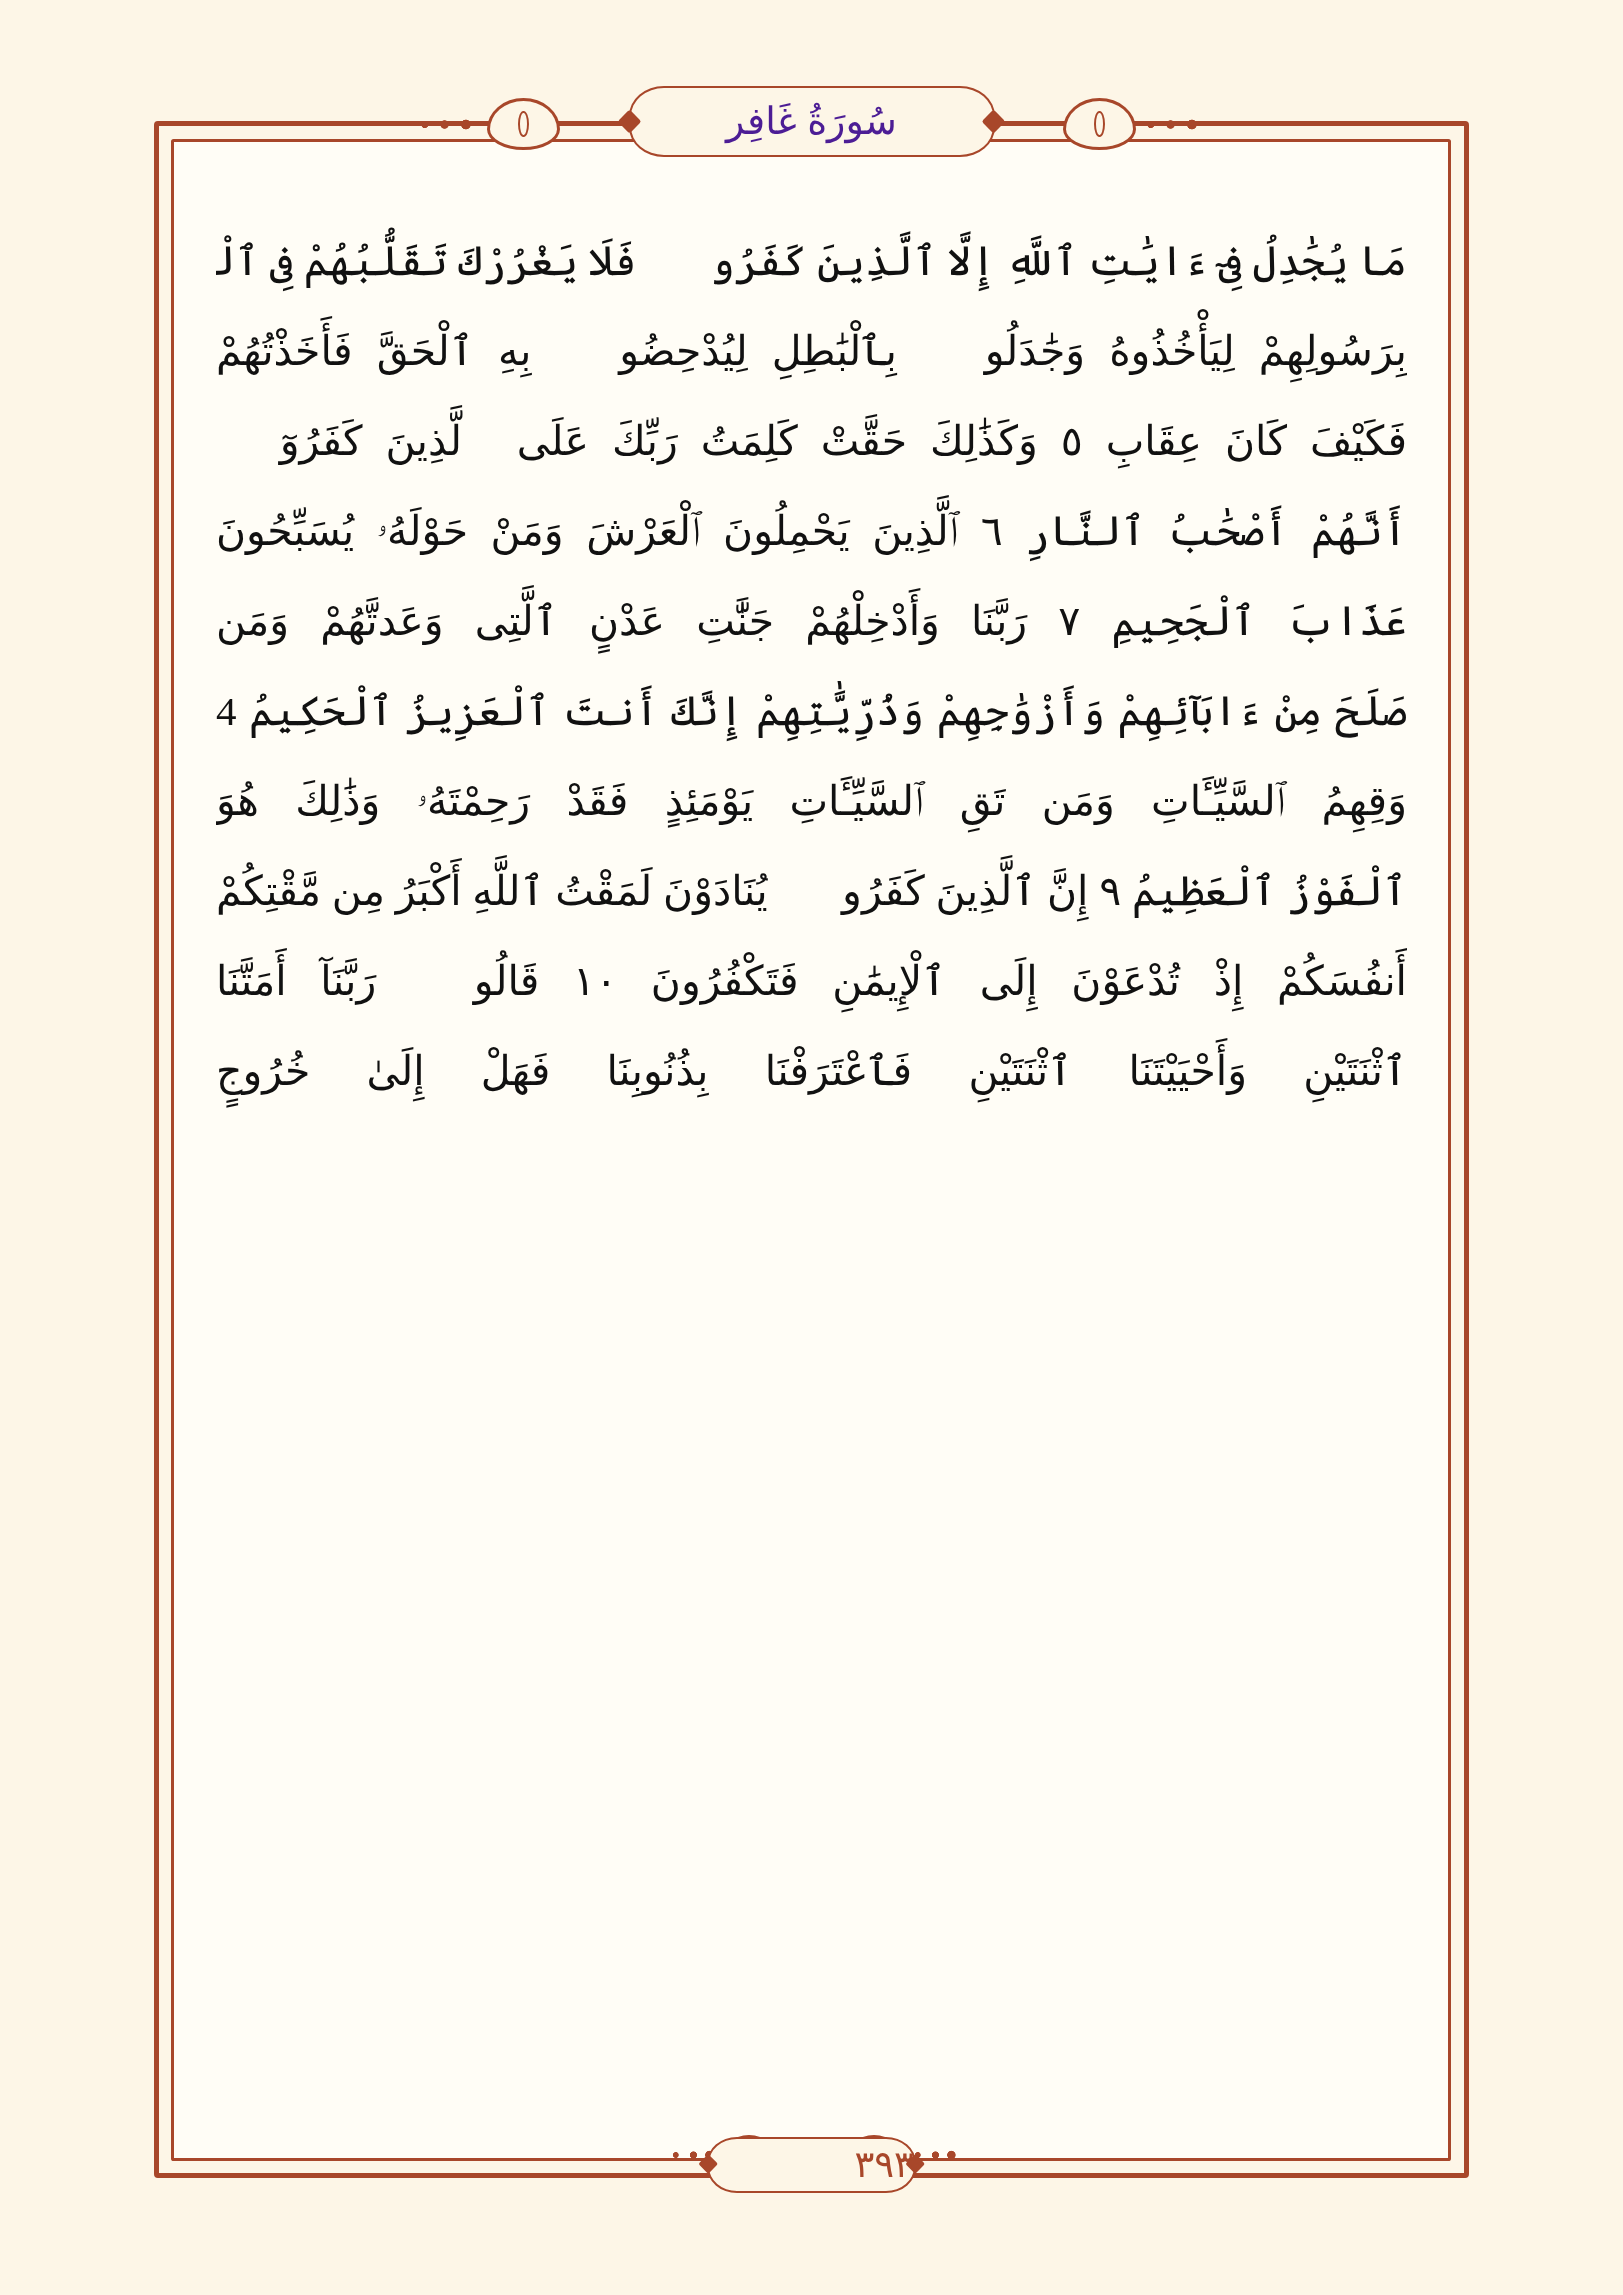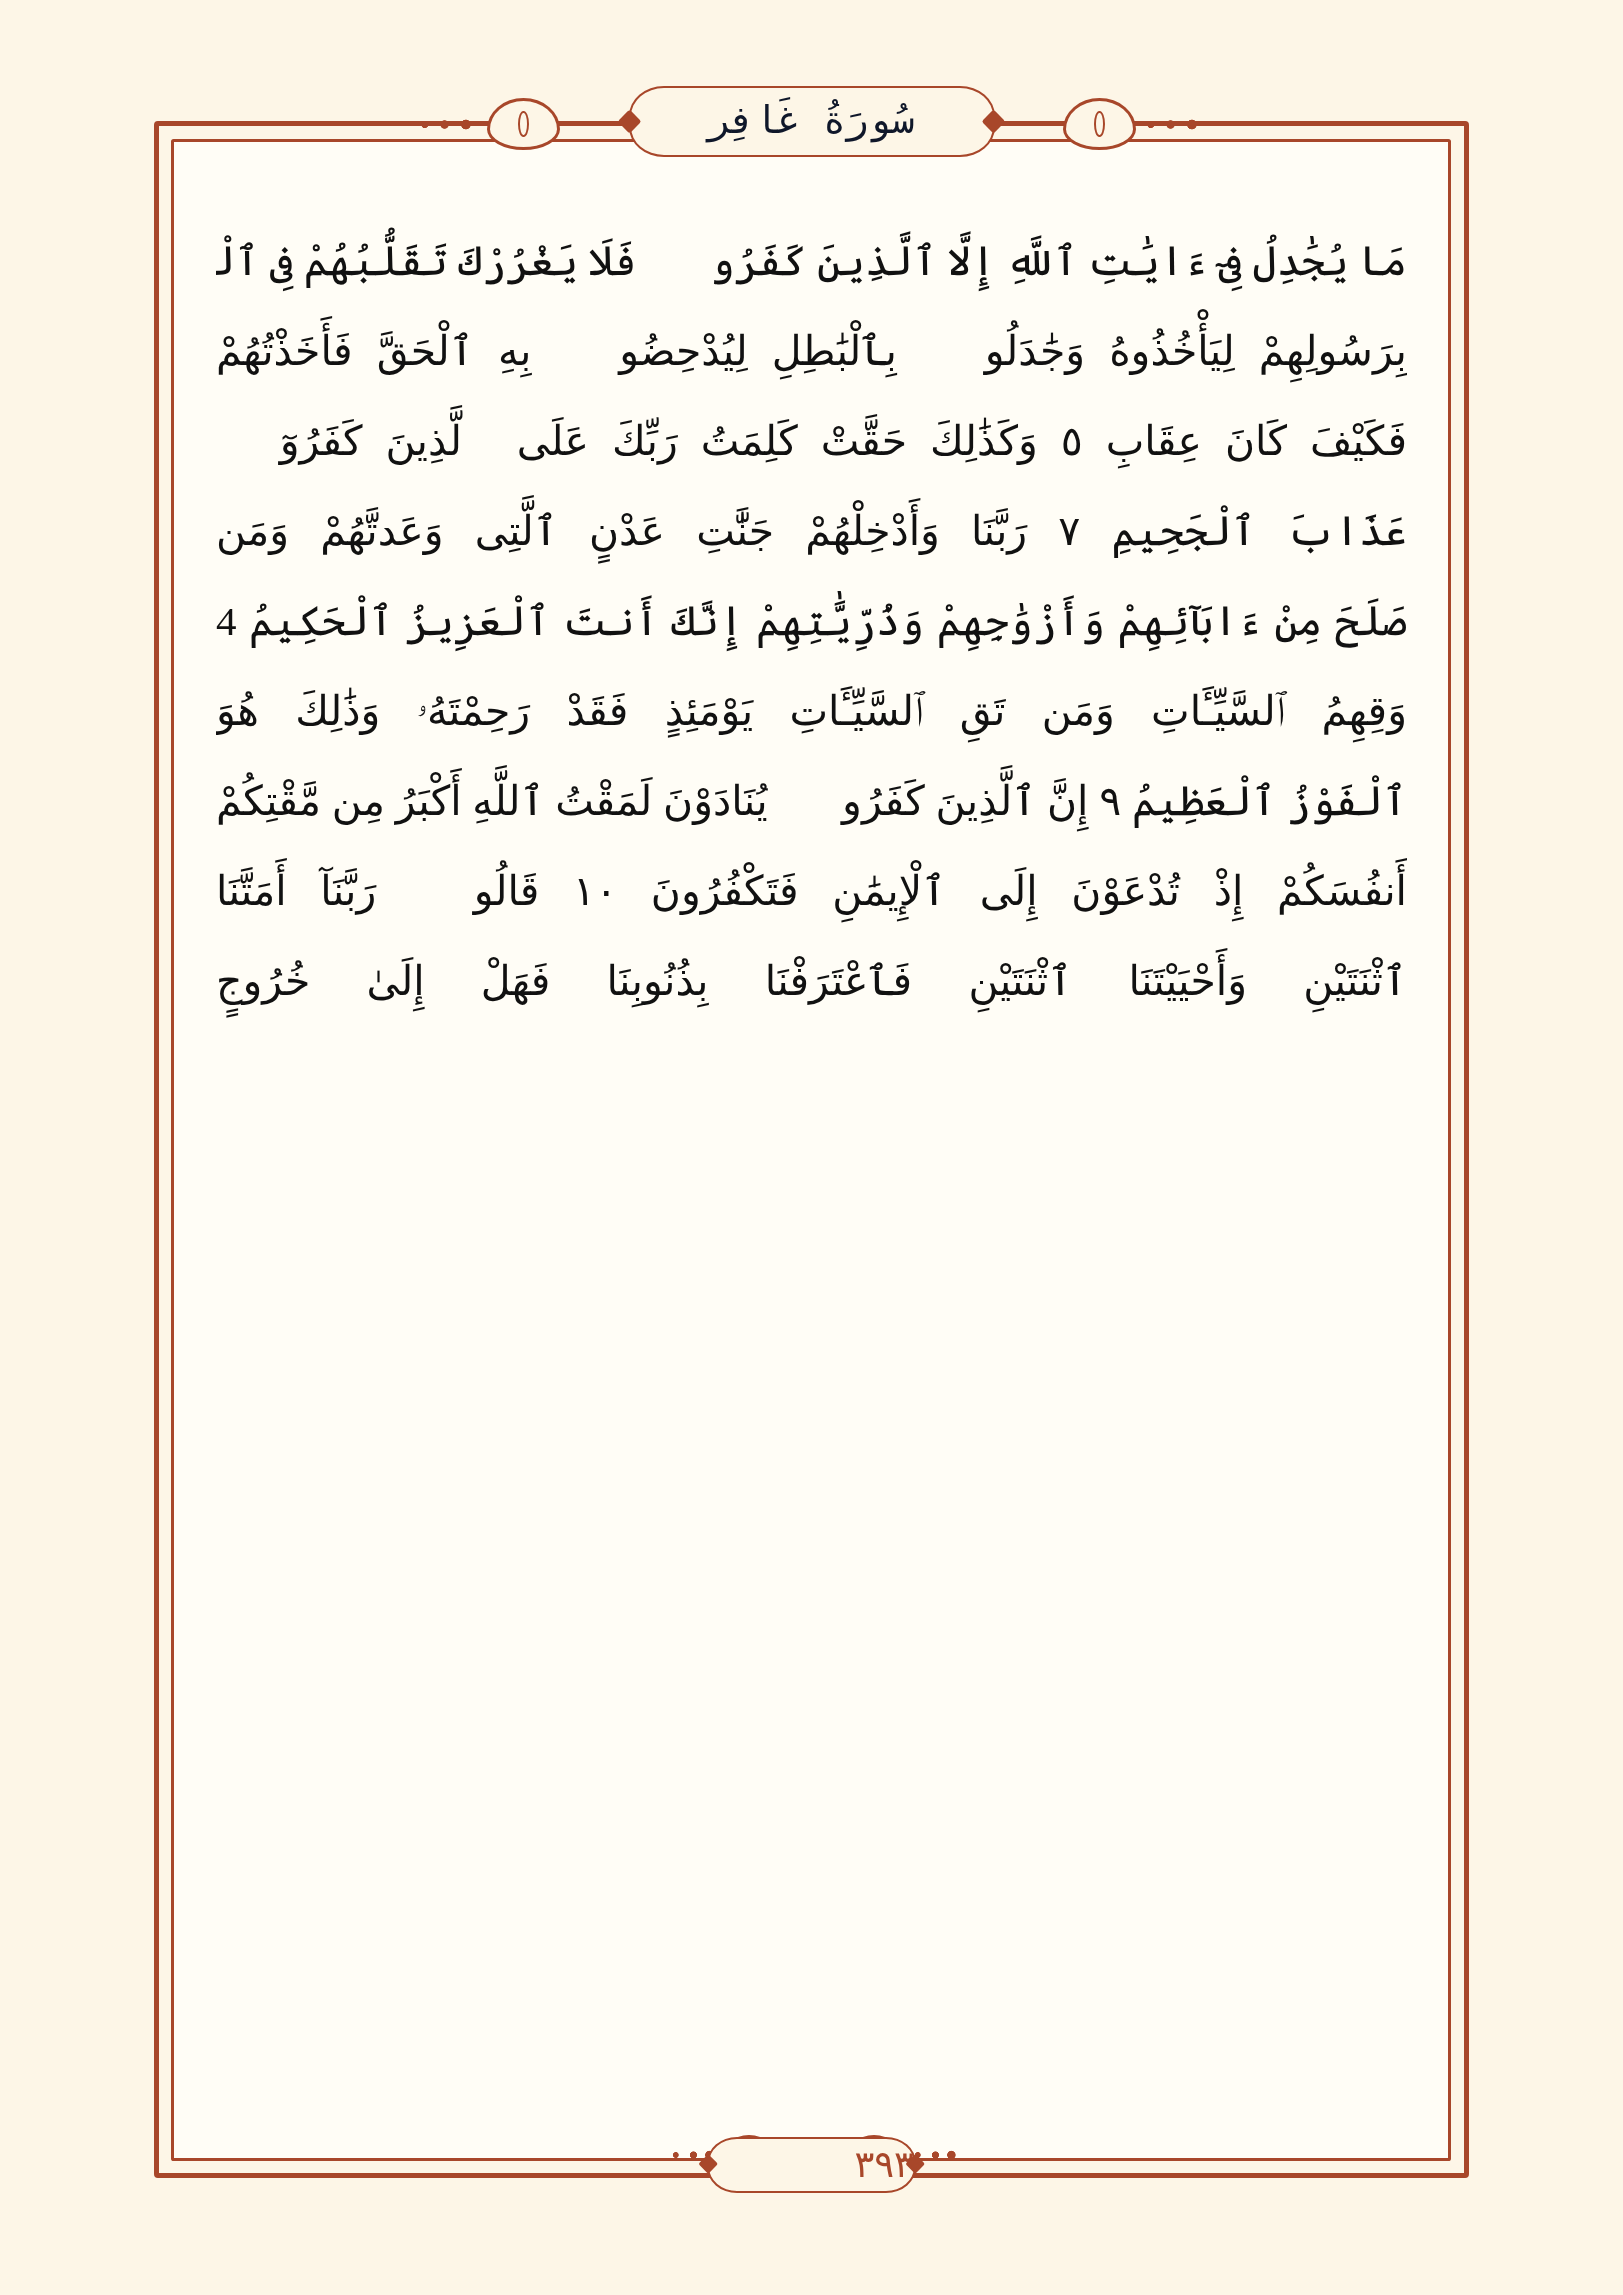--- a/index.html
+++ b/index.html
@@ -80,23 +80,23 @@
     height: 17px;
     margin-top: -8.5px;
     background: #a8472a;
     transform: rotate(45deg);
     border-radius: 2.6px;
   }
   .header-cartouche::before { left: -9.2px; }
   .header-cartouche::after  { right: -9.2px; }
 
   .surah-name {
-    font-family: Liberation Mono, monospace;
+    font-family: Liberation Sans, sans-serif;
     font-size: 38px;
-    color: #0f172a;
+    color: #4c1d95;
     letter-spacing: 1.3px;
     white-space: nowrap;
     direction: rtl;
   }
 
   
   .medallion {
     position: absolute;
     top: 98px;
     width: 73px;
@@ -259,20 +259,21 @@
   <div class="header-band">
     <div class="header-cartouche">
       <span class="surah-name">سُورَةُ غَافِر</span>
     </div>
   </div>
 
   <div class="text-body">
     <div class="ayah-line">مَا يُجَٰدِلُ فِىٓ ءَايَٰتِ ٱللَّهِ إِلَّا ٱلَّذِينَ كَفَرُوا۟ فَلَا يَغْرُرْكَ تَقَلُّبُهُمْ فِى ٱلْبِلَٰدِ ٤</div>
     <div class="ayah-line">بِرَسُولِهِمْ لِيَأْخُذُوهُ وَجَٰدَلُوا۟ بِٱلْبَٰطِلِ لِيُدْحِضُوا۟ بِهِ ٱلْحَقَّ فَأَخَذْتُهُمْ</div>
     <div class="ayah-line">فَكَيْفَ كَانَ عِقَابِ ٥ وَكَذَٰلِكَ حَقَّتْ كَلِمَتُ رَبِّكَ عَلَى ٱلَّذِينَ كَفَرُوٓا۟</div>
+    <div class="ayah-line">أَنَّهُمْ أَصْحَٰبُ ٱلنَّارِ ٦ ٱلَّذِينَ يَحْمِلُونَ ٱلْعَرْشَ وَمَنْ حَوْلَهُۥ يُسَبِّحُونَ</div>
     <div class="ayah-line">عَذَابَ ٱلْجَحِيمِ ٧ رَبَّنَا وَأَدْخِلْهُمْ جَنَّٰتِ عَدْنٍ ٱلَّتِى وَعَدتَّهُمْ وَمَن</div>
     <div class="ayah-line">صَلَحَ مِنْ ءَابَآئِهِمْ وَأَزْوَٰجِهِمْ وَذُرِّيَّٰتِهِمْ إِنَّكَ أَنتَ ٱلْعَزِيزُ ٱلْحَكِيمُ 4</div>
     <div class="ayah-line">وَقِهِمُ ٱلسَّيِّـَٔاتِ وَمَن تَقِ ٱلسَّيِّـَٔاتِ يَوْمَئِذٍ فَقَدْ رَحِمْتَهُۥ وَذَٰلِكَ هُوَ</div>
     <div class="ayah-line">ٱلْفَوْزُ ٱلْعَظِيمُ ٩ إِنَّ ٱلَّذِينَ كَفَرُوا۟ يُنَادَوْنَ لَمَقْتُ ٱللَّهِ أَكْبَرُ مِن مَّقْتِكُمْ</div>
     <div class="ayah-line">أَنفُسَكُمْ إِذْ تُدْعَوْنَ إِلَى ٱلْإِيمَٰنِ فَتَكْفُرُونَ ١٠ قَالُوا۟ رَبَّنَآ أَمَتَّنَا</div>
     <div class="ayah-line">ٱثْنَتَيْنِ وَأَحْيَيْتَنَا ٱثْنَتَيْنِ فَٱعْتَرَفْنَا بِذُنُوبِنَا فَهَلْ إِلَىٰ خُرُوجٍ</div>
   </div>
 
   <div class="foot-wing foot-wing-right"></div>
   <div class="foot-wing foot-wing-left"></div>

